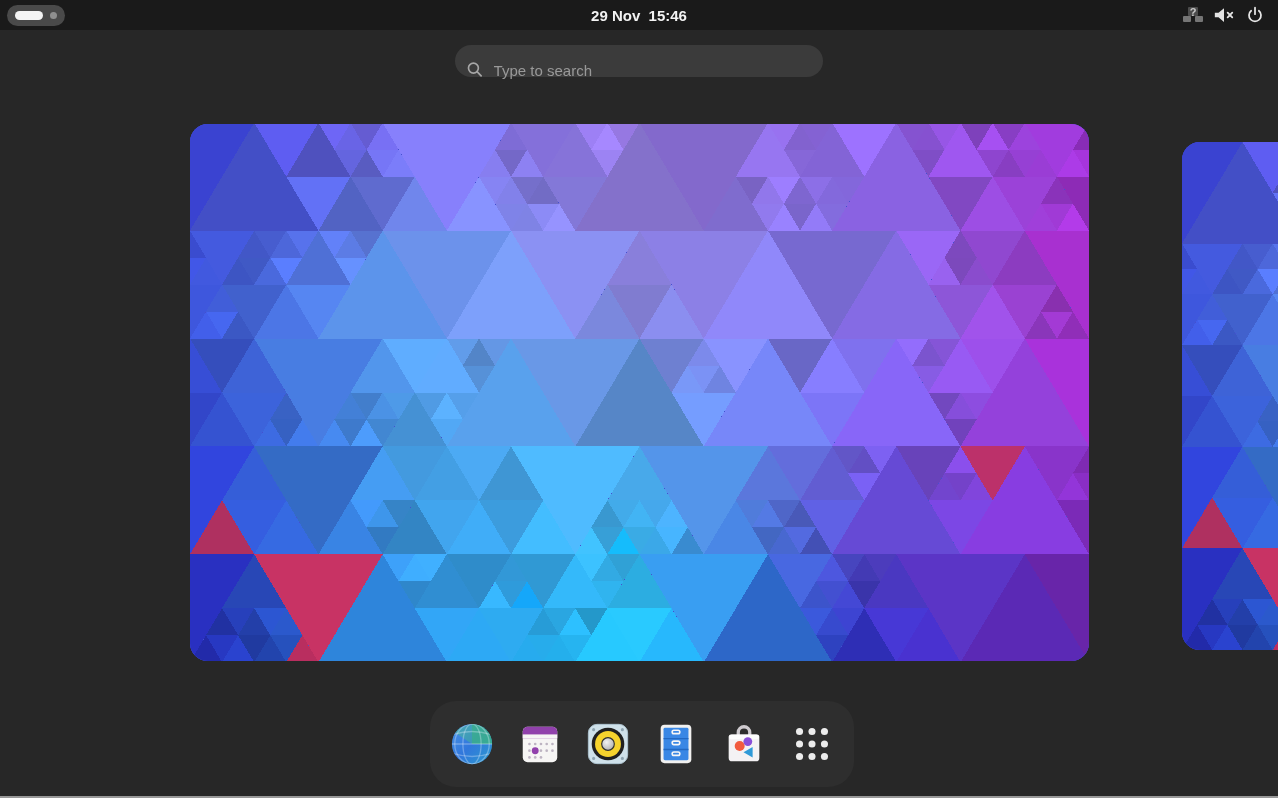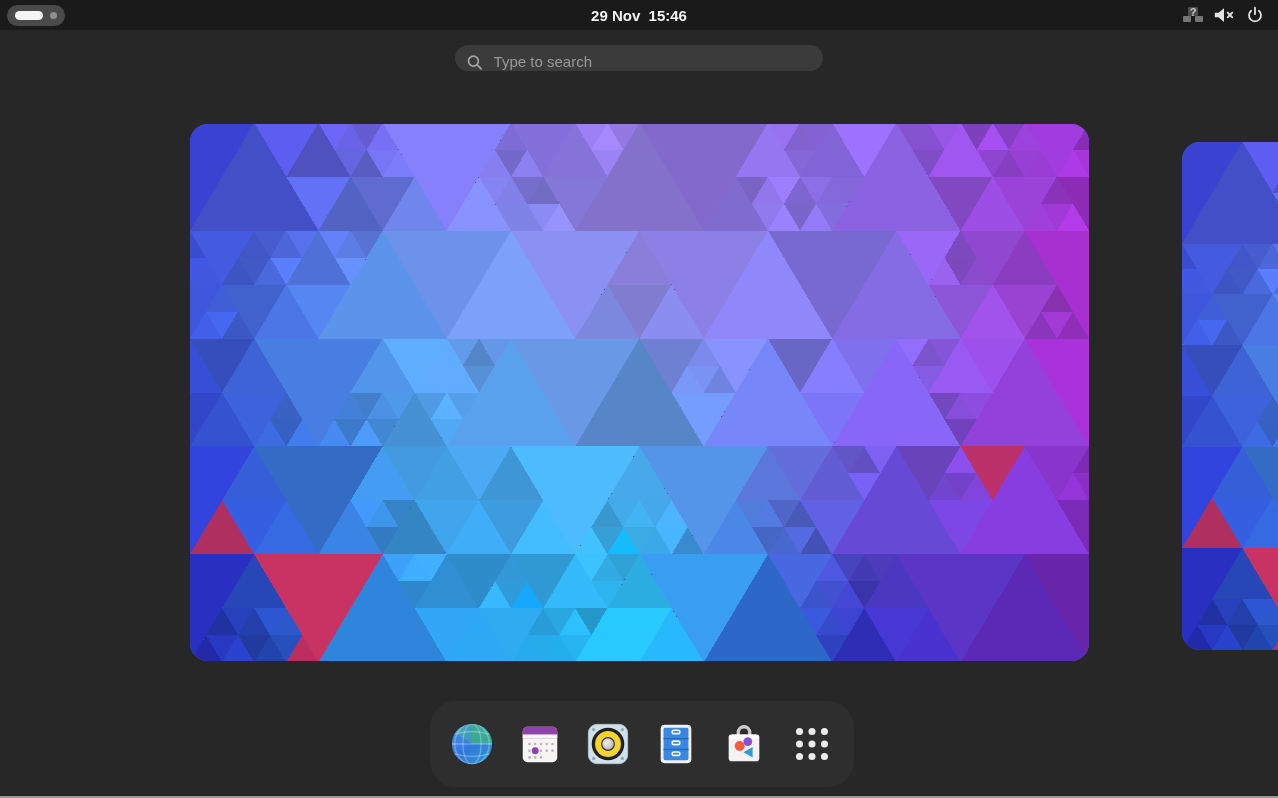--- a/index.html
+++ b/index.html
@@ -25,21 +25,21 @@
     display:flex;align-items:center;justify-content:center;
     color:#f3f3f3;font-size:15px;font-weight:bold;white-space:pre;cursor:pointer;
   }
   .status{
     position:absolute;right:12px;top:0;height:30px;display:flex;align-items:center;gap:9px;z-index:6;
   }
   .status .sicon{width:22px;height:24px;display:flex;align-items:center;justify-content:center;cursor:pointer;}
   
   .search-entry{
     position:absolute;left:455px;top:45px;width:368px;height:26px;border-radius:17px;
-    background:#3b3b3b;display:flex;align-items:flex-end;box-sizing:border-box;padding:0 12px;
+    background:#3b3b3b;display:flex;align-items:flex-start;box-sizing:border-box;padding:16px 12px;
   }
   .search-entry input{
     background:transparent;border:none;outline:none;color:#e0e0e0;
     font-size:15px;font-family:"Liberation Sans",sans-serif;width:100%;margin-left:9px;
   }
   .search-entry input::placeholder{color:#999999;}
   
   .ws-main{
     position:absolute;left:190px;top:124px;width:899px;height:537px;border-radius:18px;
     overflow:hidden;cursor:pointer;background:#3b45cc;

